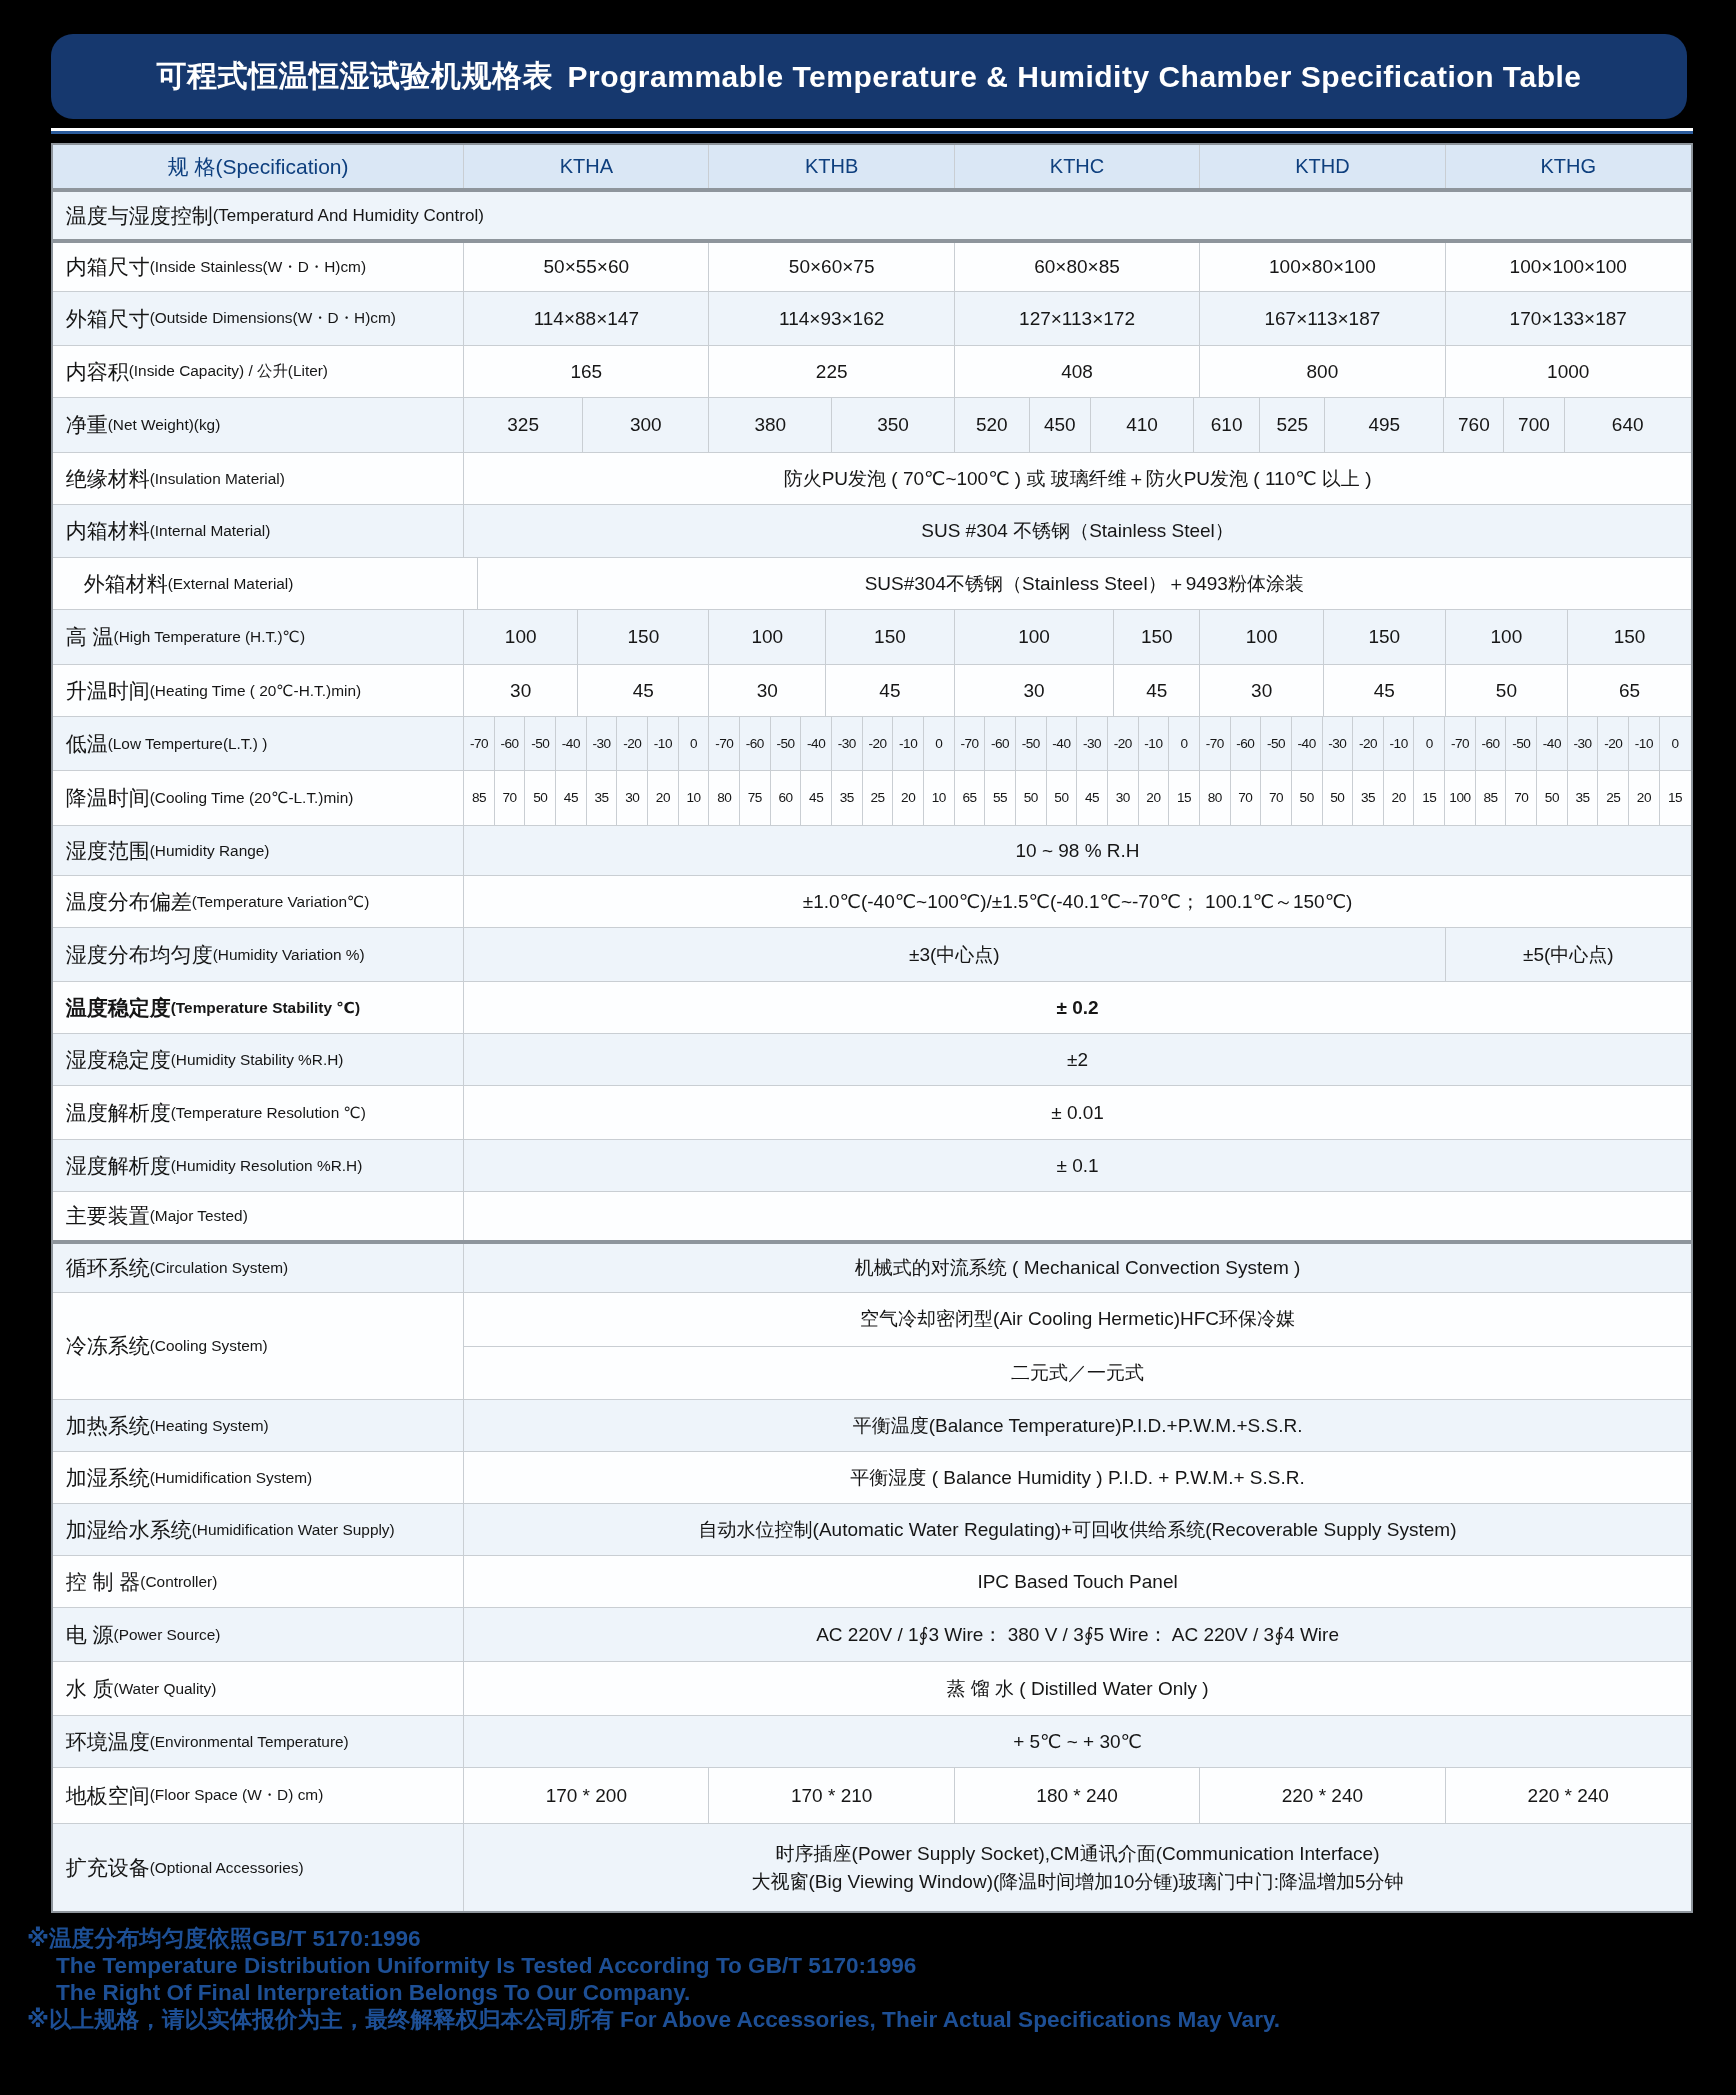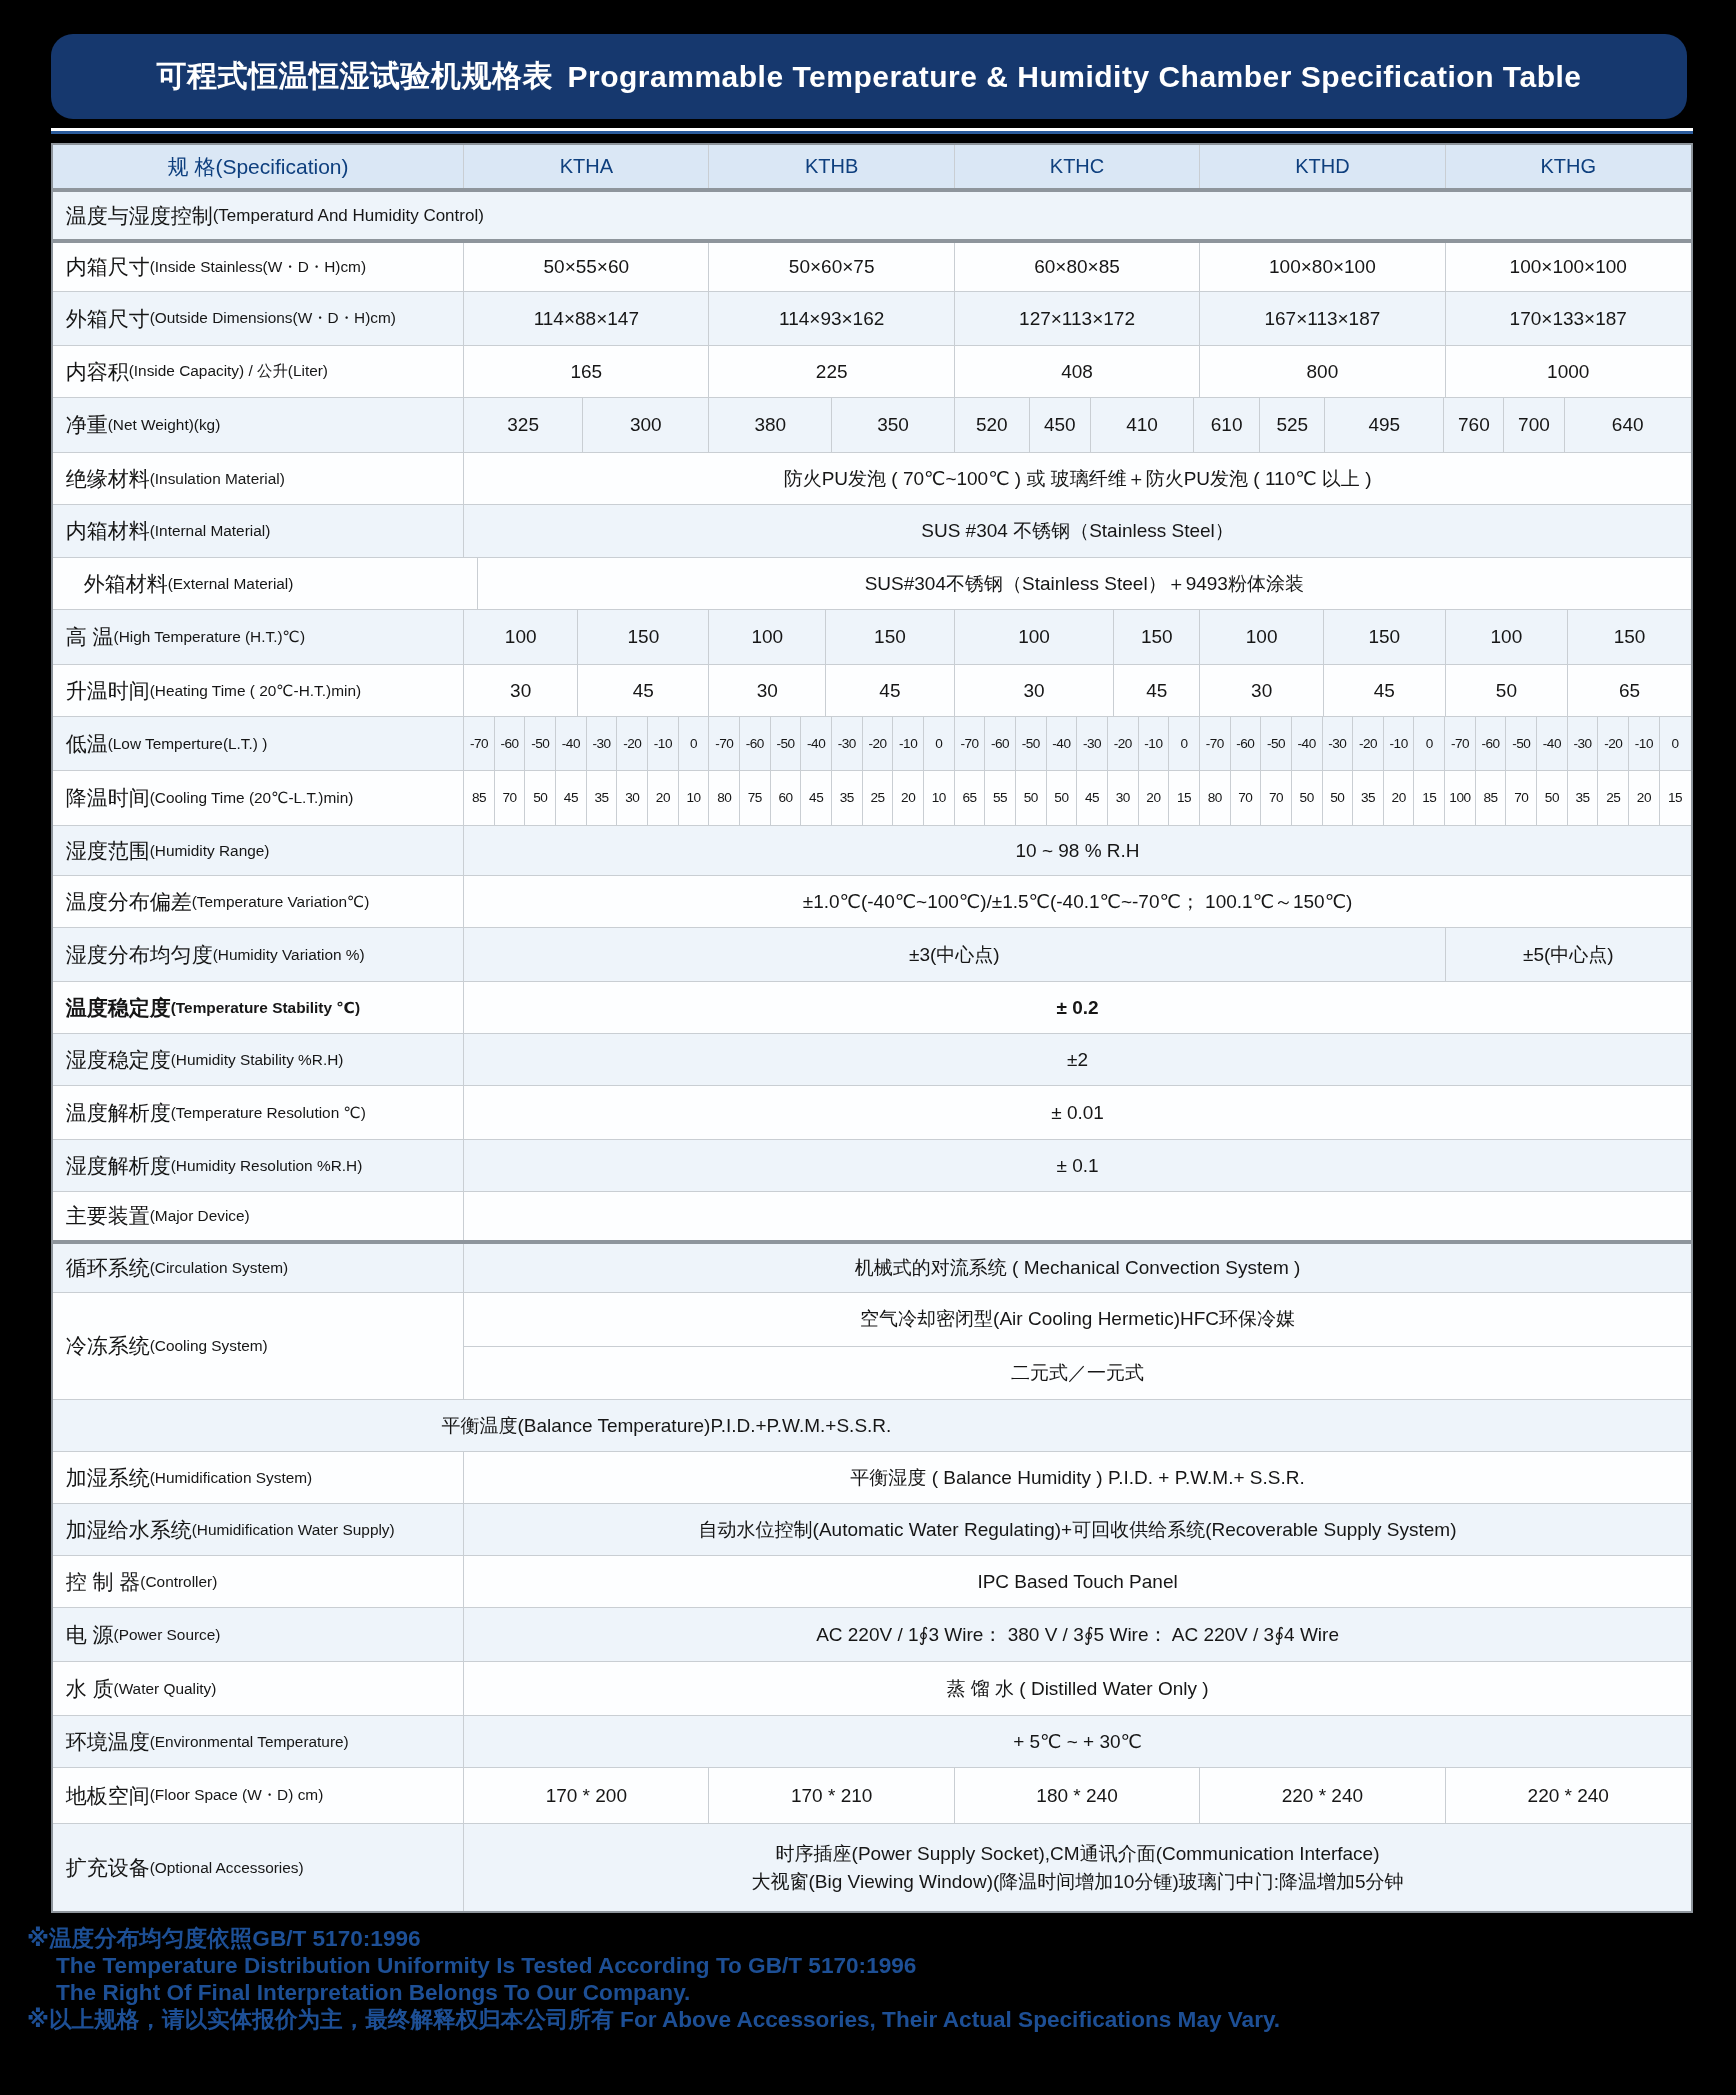--- a/index.html
+++ b/index.html
@@ -375,21 +375,21 @@
           <span class="zh">湿度解析度</span>
           <span class="en">(Humidity Resolution %R.H)</span>
         </div>
         <div class="cells">
           <div class="cell" style="width:100%">± 0.1</div>
         </div>
       </div>
       <div class="row" style="height: 49px; text-align: center;">
         <div class="lbl">
           <span class="zh">主要装置</span>
-          <span class="en">(Major Device)</span>
+          <span class="en">(Major Tested)</span>
         </div>
         <div class="cells">
           <div class="cell" style="width:100%"></div>
         </div>
       </div>
       <div class="row alt thick" style="height: 52px;">
         <div class="lbl">
           <span class="zh">循环系统</span>
           <span class="en">(Circulation System)</span>
         </div>
@@ -401,20 +401,24 @@
         <div class="lbl">
           <span class="zh">冷冻系统</span>
           <span class="en">(Cooling System)</span>
         </div>
         <div class="cells stack">
           <div class="srow">空气冷却密闭型(Air Cooling Hermetic)HFC环保冷媒</div>
           <div class="srow">二元式／一元式</div>
         </div>
       </div>
       <div class="row alt" style="height: 52px;">
+        <div class="lbl">
+          <span class="zh">加热系统</span>
+          <span class="en">(Heating System)</span>
+        </div>
         <div class="cells">
           <div class="cell" style="width:100%">平衡温度(Balance Temperature)P.I.D.+P.W.M.+S.S.R.</div>
         </div>
       </div>
       <div class="row" style="height: 52px;">
         <div class="lbl">
           <span class="zh">加湿系统</span>
           <span class="en">(Humidification System)</span>
         </div>
         <div class="cells">

